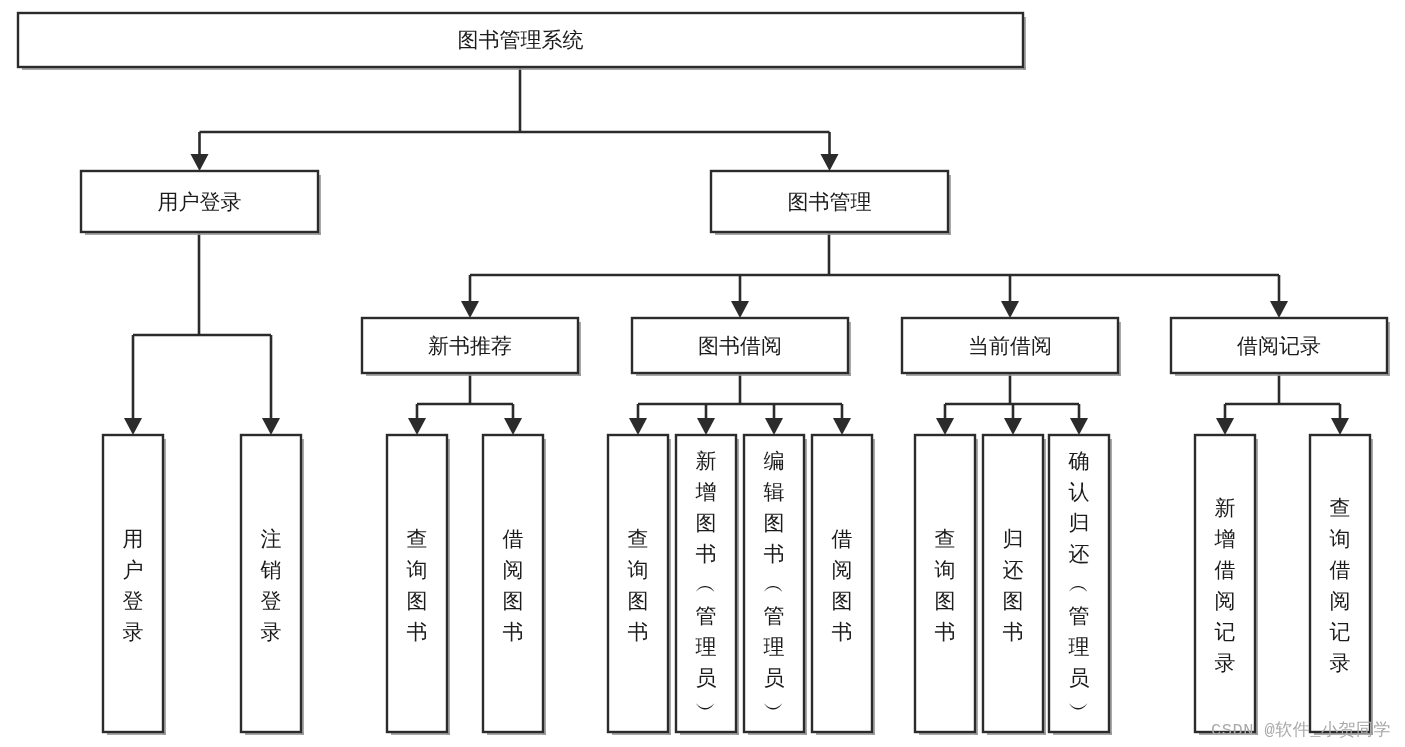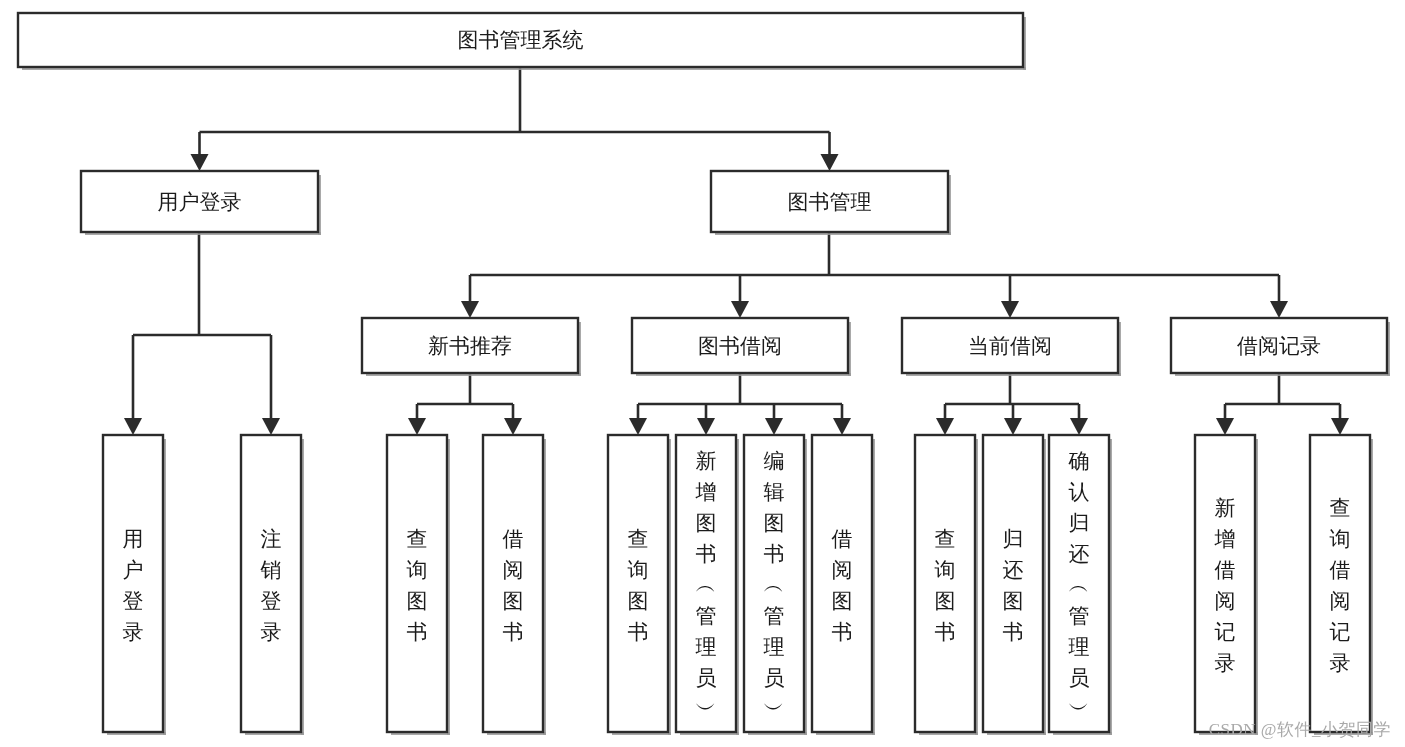--- a/index.html
+++ b/index.html
@@ -55,21 +55,21 @@
   .node-label-vertical {
     font-family: "DejaVu Sans", "Liberation Sans", sans-serif;
     fill: #1b1b1b;
     font-size: 21px;
     text-anchor: middle;
   }
   .watermark-text {
     position: absolute;
     right: 14px;
     bottom: 6px;
-    font-family: Liberation Serif, serif;
+    font-family: Liberation Mono, monospace;
     font-size: 17px;
     color: #a9a9a9;
     letter-spacing: 0.5px;
     white-space: nowrap;
     pointer-events: none;
     user-select: none;
   }
 </style>
 </head>
 <body>

